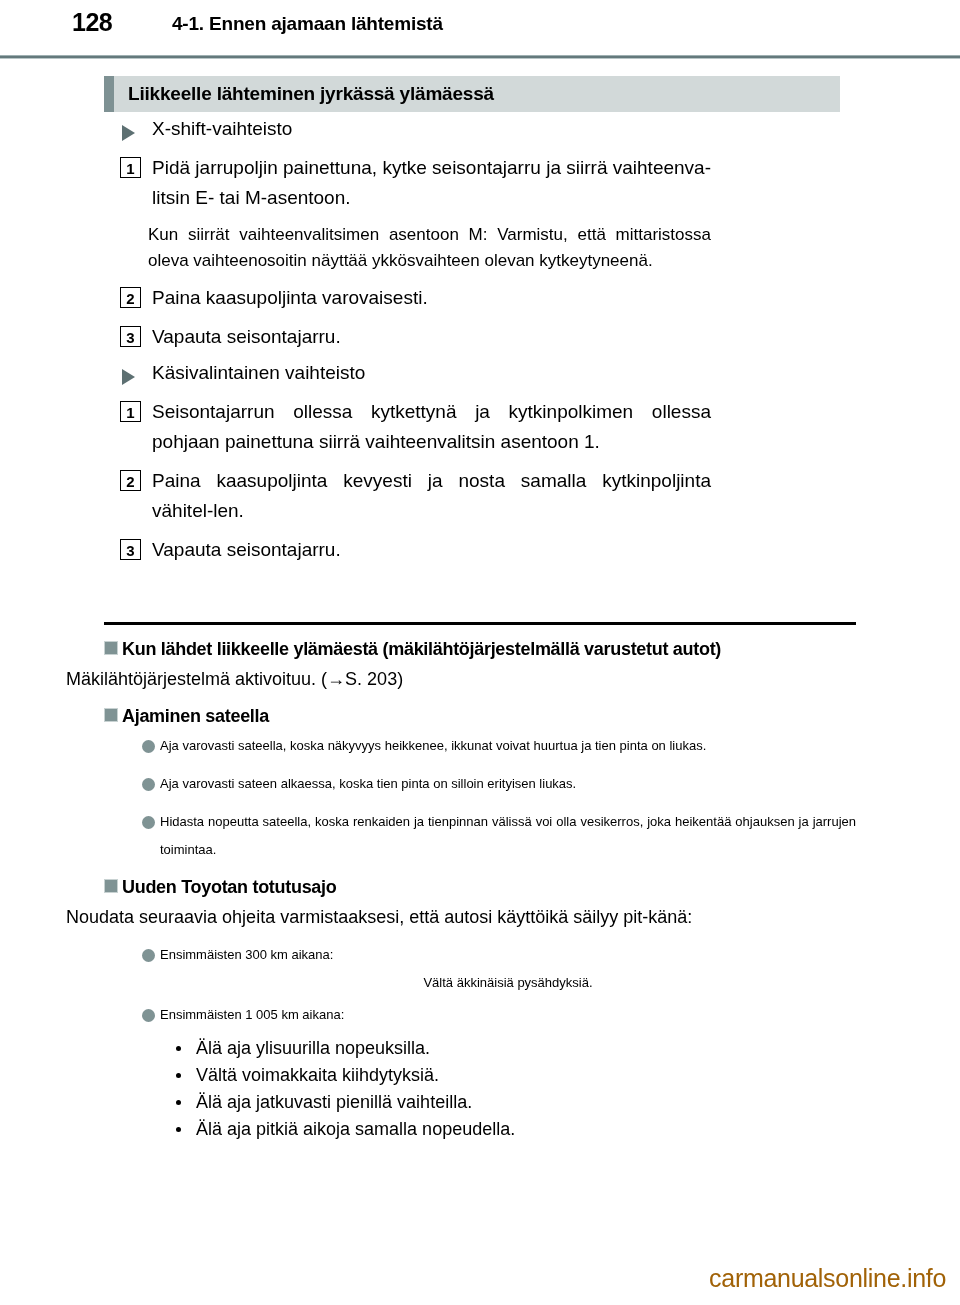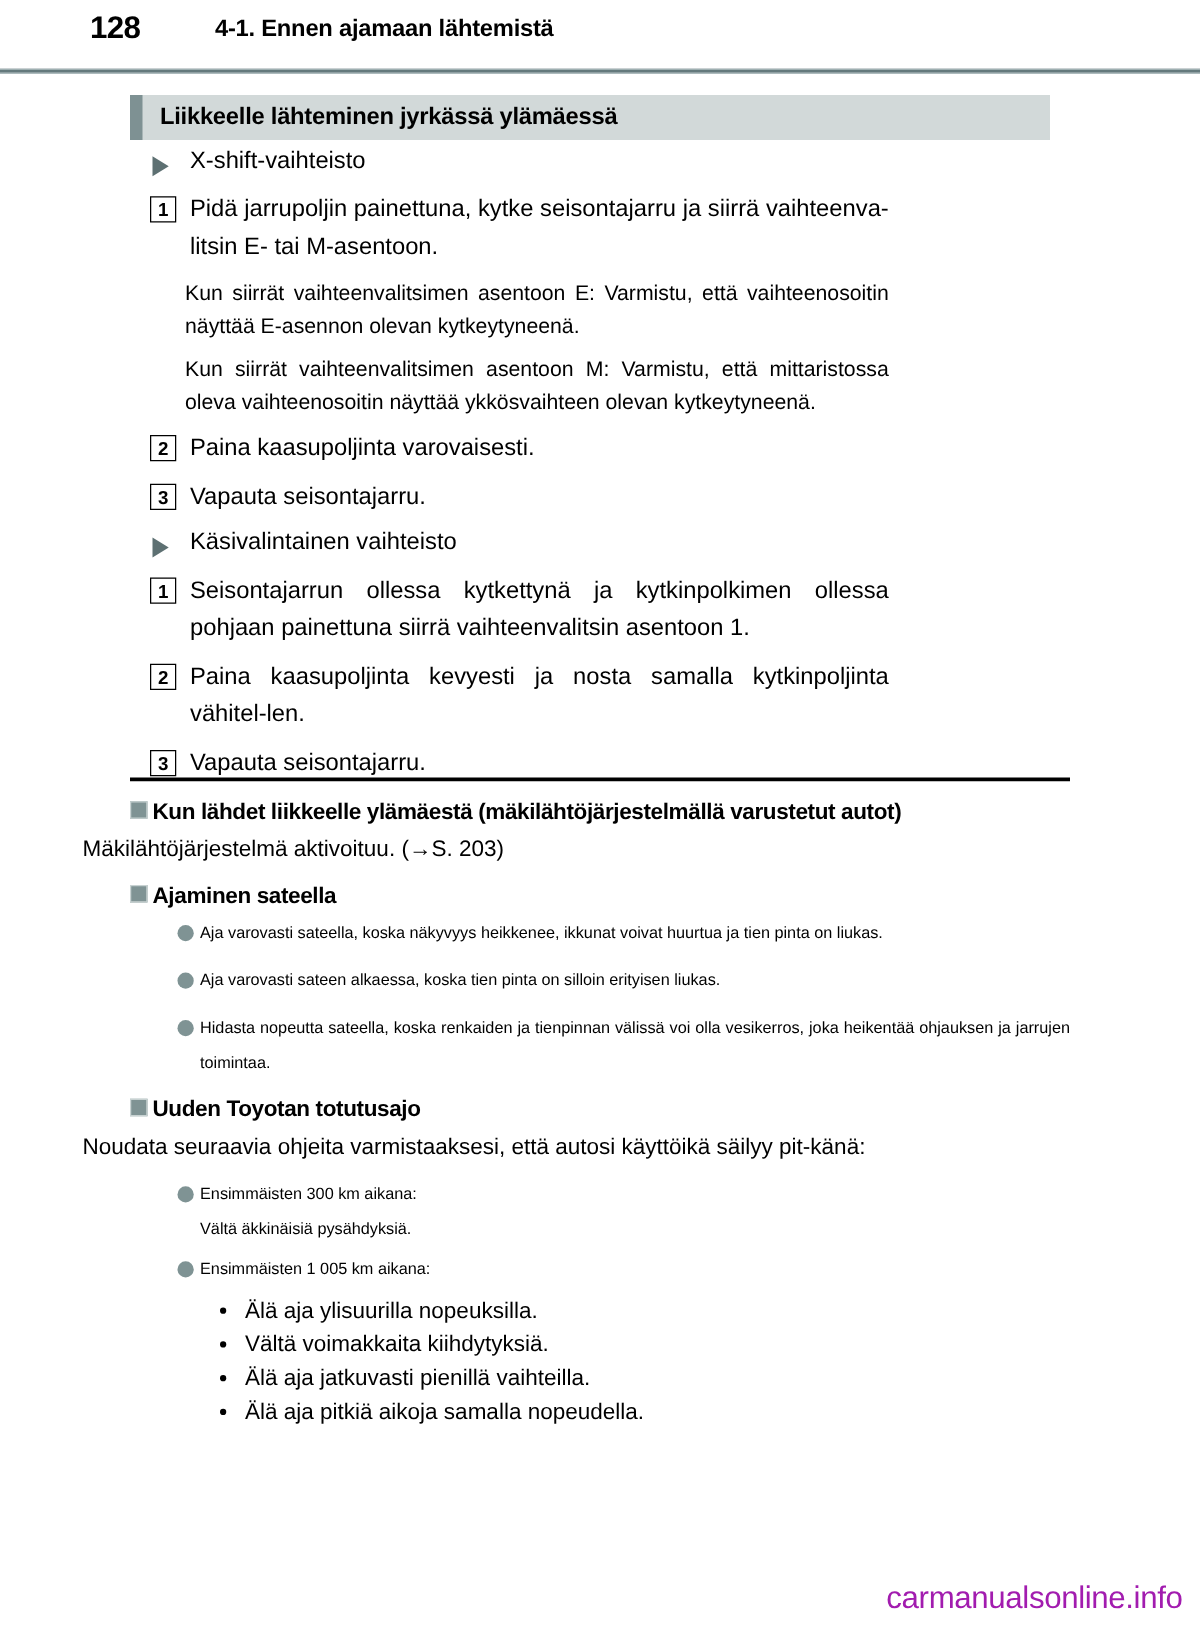--- a/index.html
+++ b/index.html
@@ -204,21 +204,21 @@
     position: absolute;
     left: -2px;
     top: 8px;
     width: 13px;
     height: 13px;
     border-radius: 50%;
     background: #7f9394;
   }
   .dot-sub {
     display: block;
-    text-align: left;
+    text-align: center;
   }
 
   
   .mini-item {
     position: relative;
     margin-left: 174px;
     padding-left: 22px;
     font-size: 18px;
     line-height: 27px;
   }
@@ -231,21 +231,21 @@
     border-radius: 50%;
     background: #000;
   }
 
   
   .watermark {
     position: absolute;
     right: 14px;
     bottom: 12px;
     font-size: 25px;
-    color: #a21caf;
+    color: #a16207;
     letter-spacing: -0.3px;
     margin-left: 46px;
   }
 </style>
 </head>
 <body>
 
 <div class="page-header">
   <div class="page-number">128</div>
   <div class="header-title">4-1. Ennen ajamaan lähtemistä</div>
@@ -263,21 +263,20 @@
     <div class="tri-row">
       <span class="tri-icon"></span>
       <span>X-shift-vaihteisto</span>
     </div>
 
     <div class="step-row">
       <span class="step-num">1</span>
       <span>Pidä jarrupoljin painettuna, kytke seisontajarru ja siirrä vaihteenva-litsin E- tai M-asentoon.</span>
     </div>
 
-    <div class="note-par">Kun siirrät vaihteenvalitsimen asentoon E: Varmistu, että vaihteenosoitin näyttää E-asennon olevan kytkeytyneenä.</div>
     <div class="note-par">Kun siirrät vaihteenvalitsimen asentoon M: Varmistu, että mittaristossa oleva vaihteenosoitin näyttää ykkösvaihteen olevan kytkeytyneenä.</div>
 
     <div class="step-row">
       <span class="step-num">2</span>
       <span>Paina kaasupoljinta varovaisesti.</span>
     </div>
 
     <div class="step-row">
       <span class="step-num">3</span>
       <span>Vapauta seisontajarru.</span>

